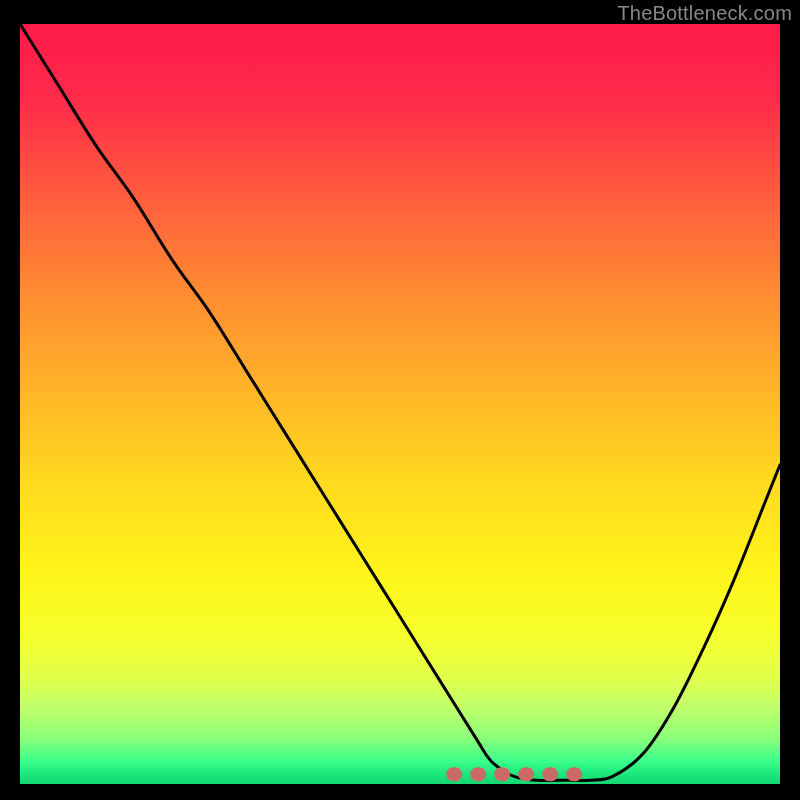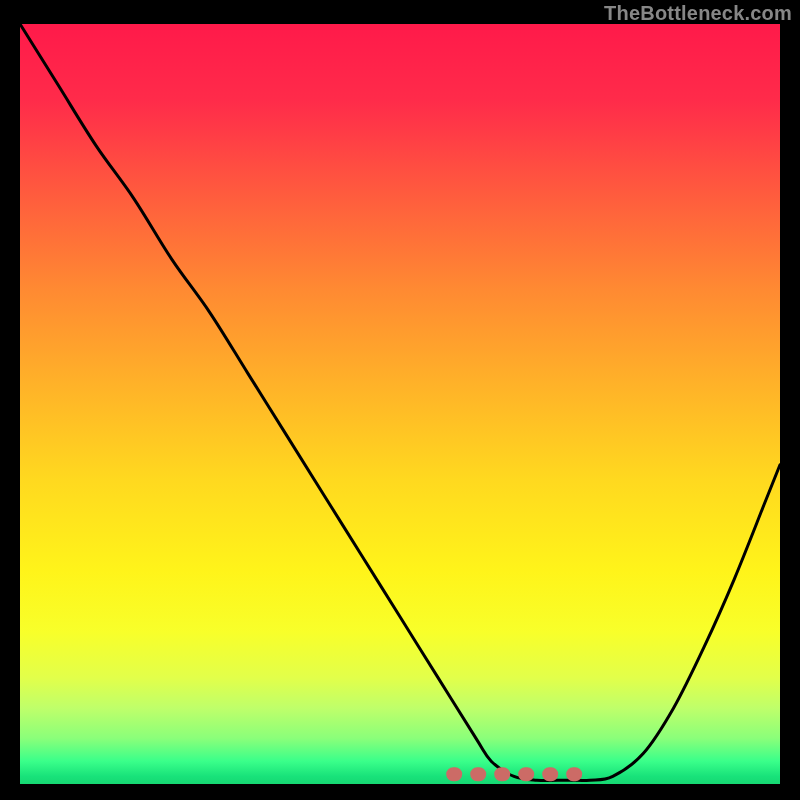--- a/index.html
+++ b/index.html
@@ -37,21 +37,21 @@
       #18e27a 99%,
       #16d872 100%
     );
   }
   .watermark {
     position: absolute;
     top: 2px;
     right: 8px;
     font-family: Arial, Helvetica, sans-serif;
     font-size: 20px;
-    font-weight: bold;
+    font-weight: normal;
     color: #878787;
     letter-spacing: 0.2px;
   }
   svg.curve {
     position: absolute;
     left: 0;
     top: 0;
     width: 760px;
     height: 760px;
   }

